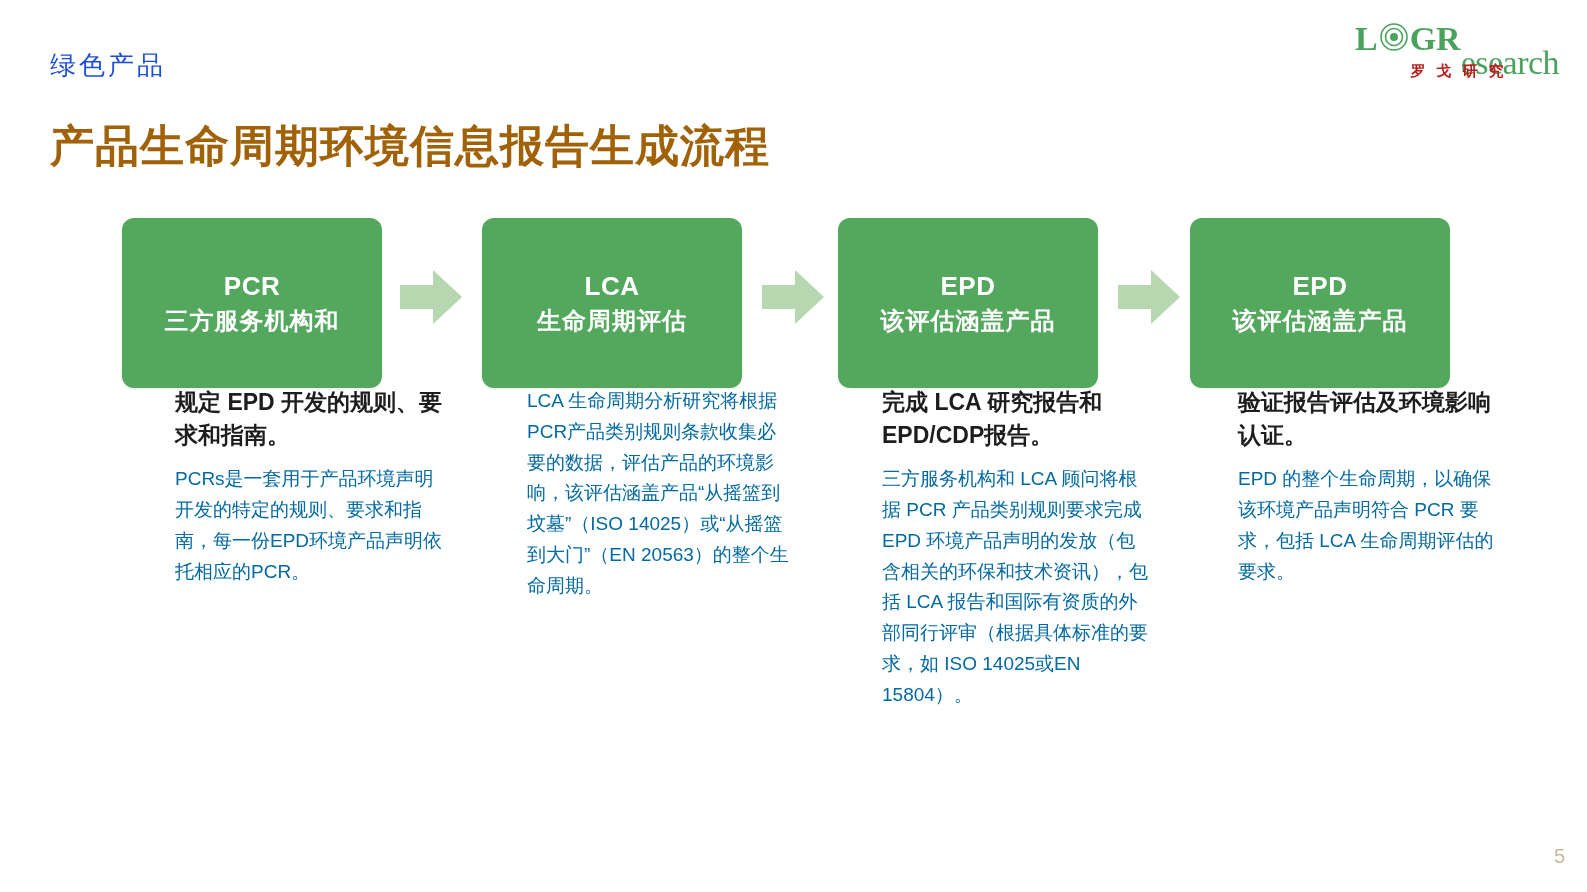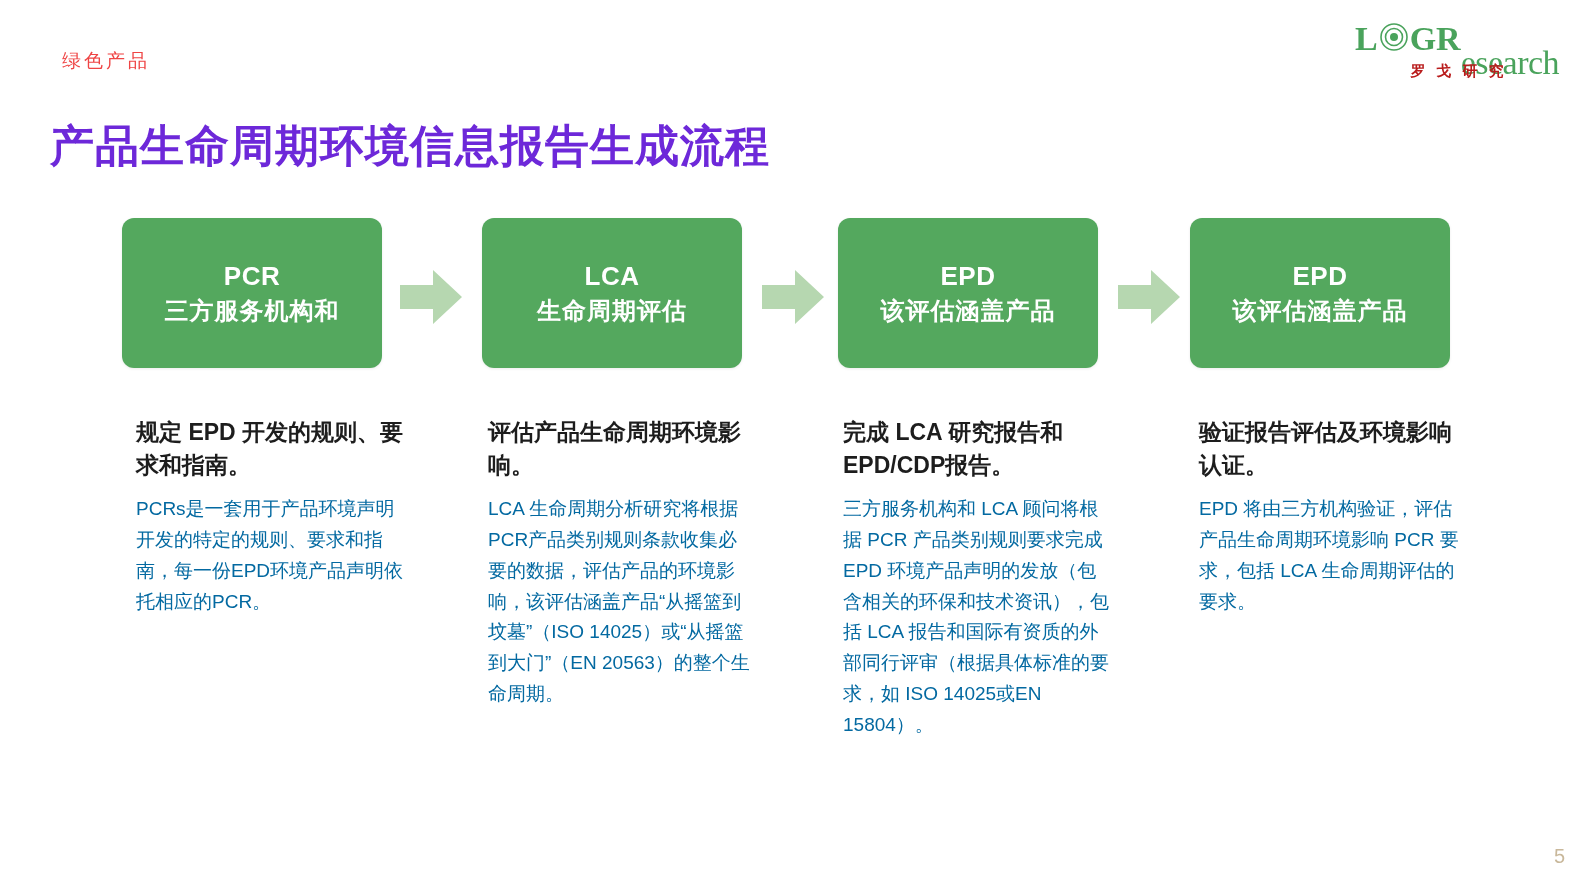--- a/index.html
+++ b/index.html
@@ -12,35 +12,35 @@
     height: 892px;
     position: relative;
     overflow: hidden;
     font-family: "Liberation Sans", "DejaVu Sans", sans-serif;
     -webkit-font-smoothing: antialiased;
   }
 
   
   .eyebrow {
     position: absolute;
-    left: 62px;
+    left: 50px;
     top: 48px;
-    font-size: 19px;
-    color: #ef4444;
+    font-size: 26px;
+    color: #1d4ed8;
     letter-spacing: 3px;
     font-weight: 400;
     white-space: nowrap;
   }
   .page-title {
     position: absolute;
     left: 50px;
     top: 88px;
     font-size: 44px;
     font-weight: 700;
-    color: #6d28d9;
+    color: #a16207;
     letter-spacing: 1px;
     white-space: nowrap;
   }
 
   
   .logo {
     position: absolute;
     right: 40px;
     top: 20px;
     width: 180px;
@@ -83,21 +83,21 @@
     position: absolute;
     left: 122px;
     top: 218px;
     width: 1330px;
     height: 145px;
   }
   .step-box {
     position: absolute;
     top: 0;
     width: 260px;
-    height: 150px;
+    height: 170px;
     background: #54a85e;
     border-radius: 12px;
     box-sizing: border-box;
     display: flex;
     flex-direction: column;
     align-items: center;
     justify-content: center;
     color: #ffffff;
     box-shadow: 0 1px 3px rgba(0,0,0,0.08);
   }
@@ -117,22 +117,23 @@
   .flow-arrow {
     position: absolute;
     top: 52px;
     width: 62px;
     height: 54px;
   }
 
   
   .col {
     position: absolute;
-    top: 416px;
+    top: 386px;
     width: 268px;
+    margin-left: 39px;
   }
   .col-heading {
     font-size: 23px;
     font-weight: 700;
     color: #1d1d1d;
     line-height: 1.42;
     letter-spacing: 0px;
     margin: 0 0 13px 0;
   }
   .col-para {
@@ -216,27 +217,26 @@
     <div class="step-name">该评估涵盖产品</div>
   </div>
 </div>
 
 <div class="col" style="left:136px;">
   <div class="col-heading">规定 EPD 开发的规则、要求和指南。</div>
   <p class="col-para">PCRs是一套用于产品环境声明开发的特定的规则、要求和指南，每一份EPD环境产品声明依托相应的PCR。</p>
 </div>
 
 <div class="col" style="left:488px;">
-  <div class="col-heading">评估产品生命周期环境影响。</div>
   <p class="col-para">LCA 生命周期分析研究将根据PCR产品类别规则条款收集必要的数据，评估产品的环境影响，该评估涵盖产品“从摇篮到坟墓”（ISO 14025）或“从摇篮到大门”（EN 20563）的整个生命周期。</p>
 </div>
 
 <div class="col" style="left:843px;">
   <div class="col-heading">完成 LCA 研究报告和EPD/CDP报告。</div>
   <p class="col-para">三方服务机构和 LCA 顾问将根据 PCR 产品类别规则要求完成 EPD 环境产品声明的发放（包含相关的环保和技术资讯），包括 LCA 报告和国际有资质的外部同行评审（根据具体标准的要求，如 ISO 14025或EN 15804）。</p>
 </div>
 
 <div class="col" style="left:1199px;">
   <div class="col-heading">验证报告评估及环境影响认证。</div>
-  <p class="col-para">EPD 将由三方机构验证，评估产品生命周期环境影响 PCR 要求，包括 LCA 生命周期评估的要求。</p>
+  <p class="col-para">EPD 的整个生命周期，以确保该环境产品声明符合 PCR 要求，包括 LCA 生命周期评估的要求。</p>
 </div>
 
 <div class="page-number">5</div>
 
 </body></html>

